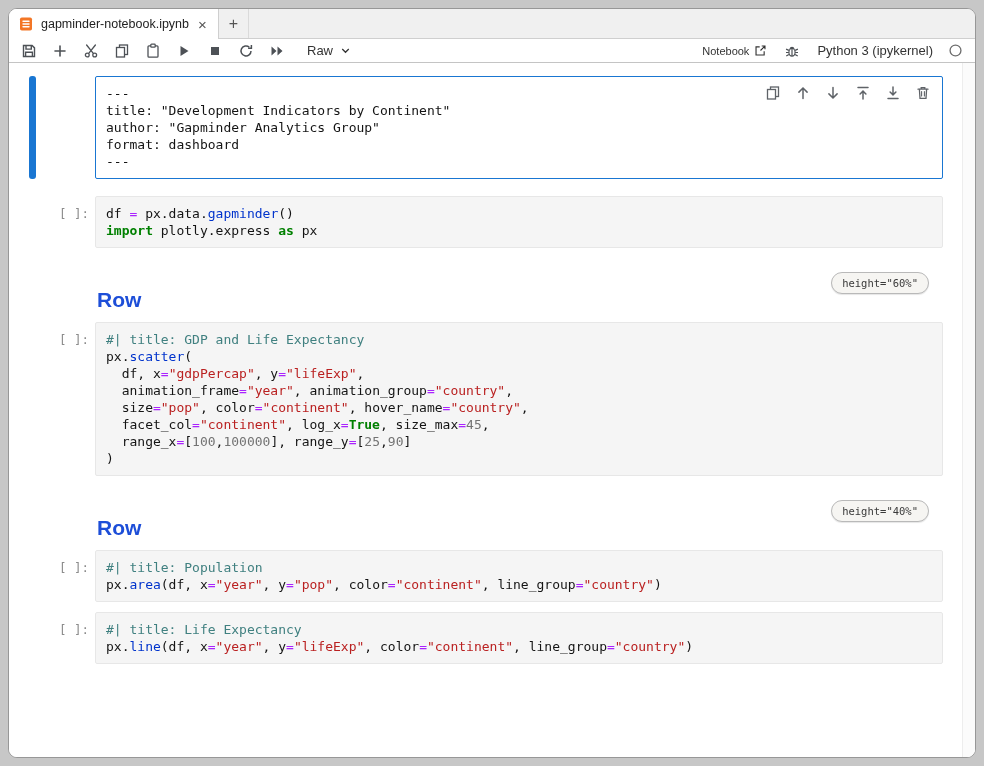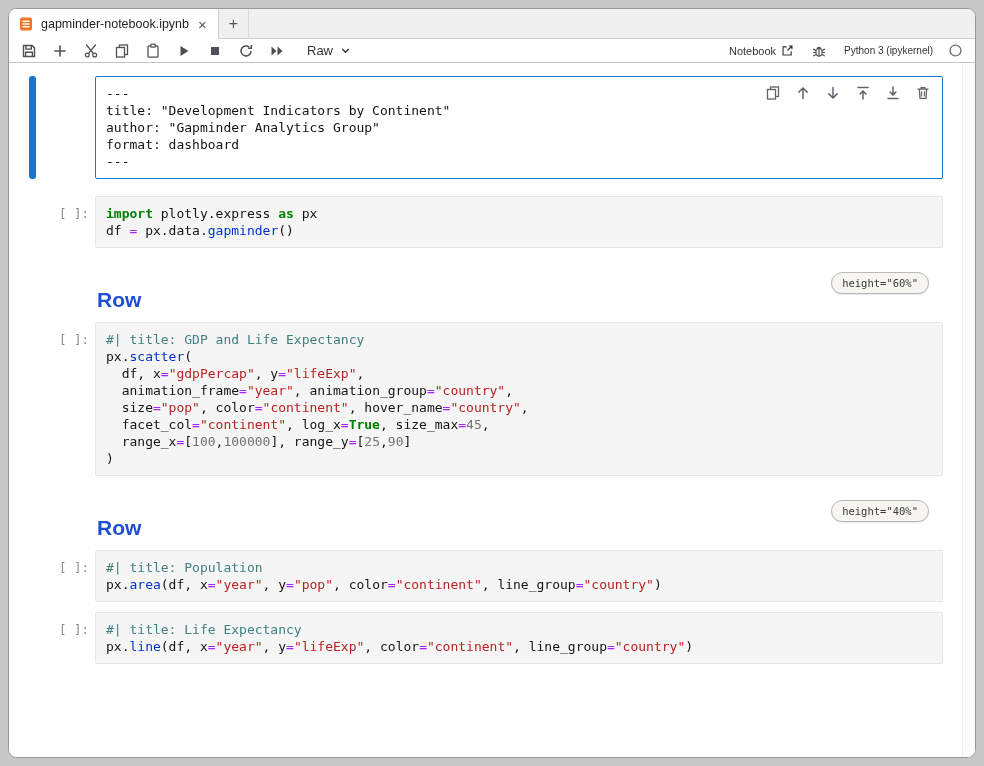--- a/index.html
+++ b/index.html
@@ -19,21 +19,21 @@
   .toolbar{height:24px;background:#fff;display:flex;align-items:center;padding:0 12px 0 10px;border-bottom:1px solid #c4c4c4;flex-shrink:0}
   .tb-left{display:flex;align-items:center;gap:11px}
   .tbtn{background:none;border:none;width:20px;height:24px;display:flex;align-items:center;justify-content:center;cursor:pointer;color:#4d5156;padding:0}
   .icon svg{width:16px;height:16px;display:block}
   .celltype{display:flex;align-items:center;gap:6px;margin-left:20px;cursor:pointer;color:#333}
   .celltype-label{font-size:13px}
   .celltype .icon svg{width:13px;height:13px}
   .tb-right{margin-left:auto;display:flex;align-items:center;gap:15px}
   .nbview{display:flex;align-items:center;gap:5px;font-size:11px;color:#333;cursor:pointer}
   .nbview .icon svg{width:13px;height:13px}
-  .kernel-name{font-size:10px;color:#333;cursor:pointer}
+  .kernel-name{font-size:13px;color:#333;cursor:pointer}
   .kernel .icon svg,.kernel-ic svg{width:15px;height:15px;color:#6d6d6d}
 
   
   .content{flex:1;position:relative;background:#fff;overflow:hidden}
   .scroll-track{position:absolute;top:0;right:0;bottom:0;width:13px;border-left:1px solid #ededed;background:#fbfbfb}
   #cells{padding:13px 32px 0 20px}
 
   .cell{display:flex;align-items:stretch;margin-bottom:10px;position:relative}
   .cell.raw{margin-bottom:17px}
   .cell.heading{margin-top:28px;margin-bottom:8px}
@@ -210,21 +210,21 @@
                       <path d="M8 2v7.8M5.1 7L8 9.9 10.9 7"></path>
                     </svg></span></button><button class="cbtn"><span class="icon"><svg viewBox="0 0 16 16" fill="none" stroke="currentColor" stroke-width="1.3" stroke-linecap="round">
                       <path d="M3 4.2h10M6.2 4V2.6h3.6V4"></path>
                       <path d="M4.4 4.4l.6 9h6l.6-9"></path>
                       <path d="M6.6 6.6v4.4M9.4 6.6v4.4" stroke-width="1.1"></path>
                     </svg></span></button></div></div>
           </div>
           <div class="cell code">
             <div class="collapser"></div>
             <div class="prompt">[ ]:</div>
-            <div class="editor codebox"><div class="cm-line"><span class="tk-k">import</span><span> plotly.express </span><span class="tk-k">as</span><span> px</span></div><div class="cm-line"><span>df </span><span class="tk-o">=</span><span> px.data.</span><span class="tk-f">gapminder</span><span>()</span></div></div>
+            <div class="editor codebox"><div class="cm-line"><span>df </span><span class="tk-o">=</span><span> px.data.</span><span class="tk-f">gapminder</span><span>()</span></div><div class="cm-line"><span class="tk-k">import</span><span> plotly.express </span><span class="tk-k">as</span><span> px</span></div></div>
           </div>
           <div class="cell heading">
             <div class="collapser"></div>
             <div class="prompt"></div>
             <div class="editor">
               <h2 class="md-heading">Row</h2>
               <span class="badge">height="60%"</span>
             </div>
           </div>
           <div class="cell code">

